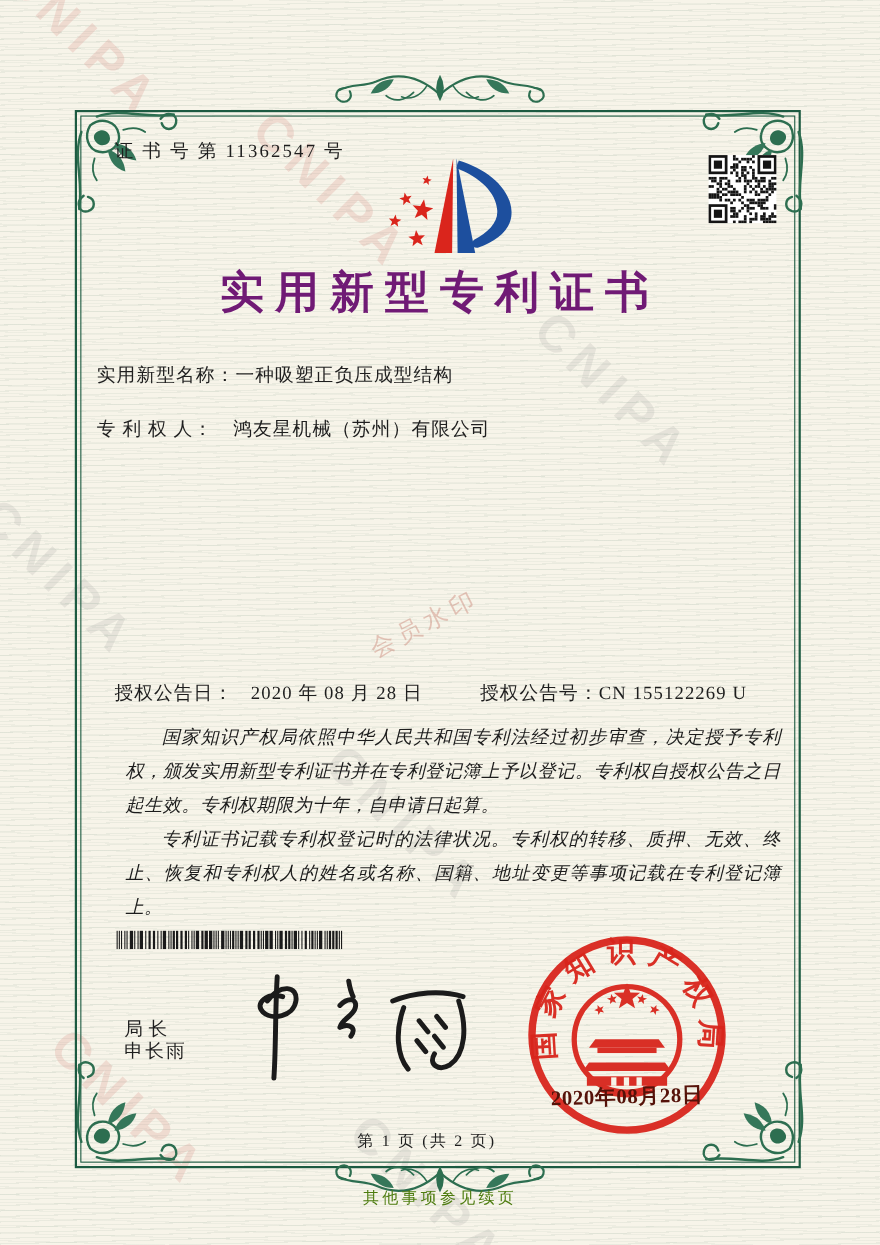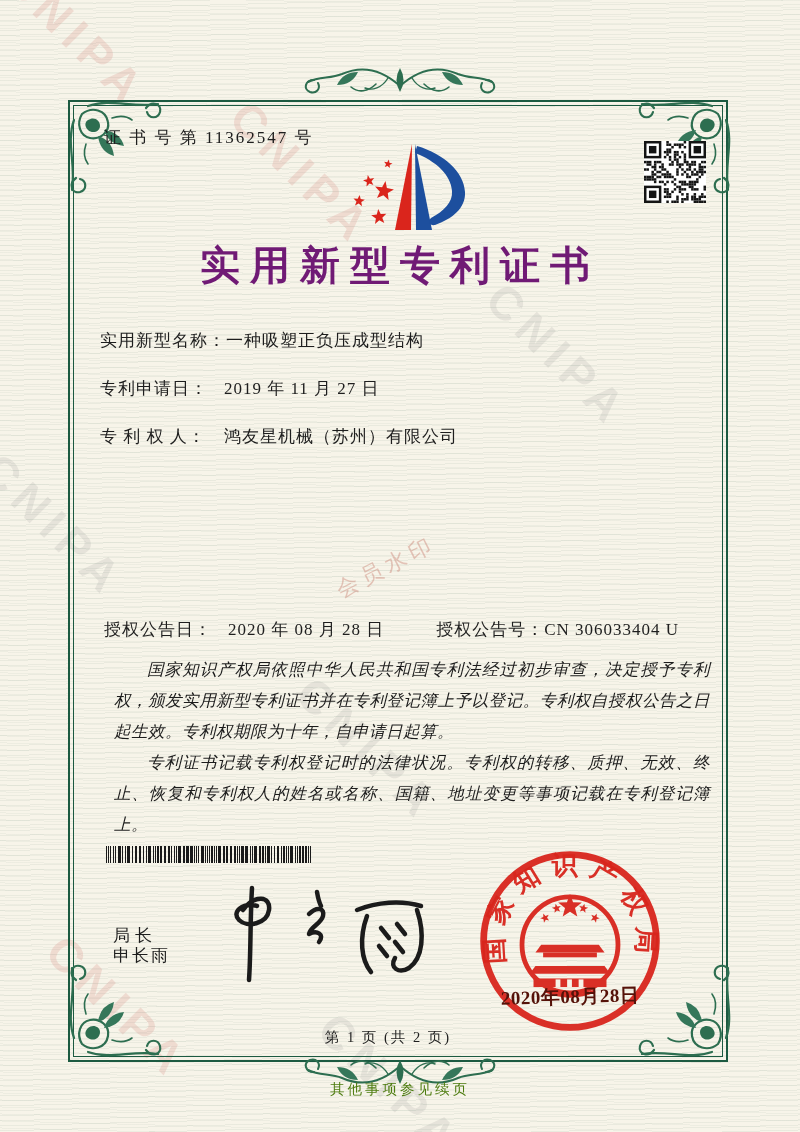--- a/index.html
+++ b/index.html
@@ -38,21 +38,21 @@
   .frame::after{content:"";position:absolute;inset:3px;border:1px solid #1c5a41;}
   .orn{position:absolute;z-index:3;pointer-events:none;}
   
   .cert-no{position:absolute;z-index:4;left:104px;top:126px;font-size:17px;letter-spacing:2px;color:#1e1e1e;text-align:center;}
   .qr{position:absolute;z-index:4;left:644px;top:141px;width:62px;height:62px;}
   .logo{position:absolute;z-index:4;left:338px;top:133px;width:140px;height:102px;}
   .title{
     position:absolute;z-index:4;left:0;right:0;top:238px;margin:0;
     text-align:center;font-size:40px;font-weight:bold;letter-spacing:10px;color:#701a75;
   }
-  .fields{position:absolute;z-index:4;left:100px;top:330px;width:594px;}
+  .fields{position:absolute;z-index:4;left:88px;top:330px;width:594px;}
   .field-row{line-height:21px;margin-bottom:27px;white-space:nowrap;}
   .flabel{display:inline-block;min-width:124px;font-size:17px;letter-spacing:1px;color:#1e1e1e;}
   .fvalue{font-size:17px;letter-spacing:1px;color:#1e1e1e;}
   .grant-row{position:absolute;z-index:4;left:104px;top:618px;white-space:nowrap;font-size:17px;letter-spacing:1px;color:#1e1e1e;}
   .grant-row .pair2{margin-left:52px;}
   .body-text{position:absolute;z-index:4;left:114px;top:654px;width:596px;}
   .body-text p{
     margin:0;font-size:16.5px;line-height:31px;text-indent:2em;
     text-align:justify;font-style:italic;color:#1c1c1c;letter-spacing:.5px;
   }
@@ -357,26 +357,25 @@
         <polygon points="21.6,61.0 22.7,65.1 26.9,65.7 23.3,68.0 24.0,72.2 20.7,69.5 17.0,71.5 18.5,67.5 15.5,64.6 19.7,64.8"></polygon>
         <polygon points="40.2,75.0 42.7,80.1 48.3,79.8 44.3,83.7 46.3,89.0 41.3,86.3 37.0,89.9 37.9,84.4 33.2,81.3 38.8,80.5"></polygon>
       </g>
   </svg>
 </div>
 
 <h1 class="title">实用新型专利证书</h1>
 
 <div class="fields" id="fields">
     <div class="field-row"><span class="flabel">实用新型名称：</span><span class="fvalue">一种吸塑正负压成型结构</span></div>
-    <div class="field-row"><span class="flabel">专利申请日：</span><span class="fvalue">2019 年 11 月 27 日</span></div>
     <div class="field-row"><span class="flabel">专 利 权 人：</span><span class="fvalue">鸿友星机械（苏州）有限公司</span></div>
   </div>
 
 <div class="grant-row">
-  <span class="flabel">授权公告日：</span><span class="fvalue">2020 年 08 月 28 日</span><span class="pair2"><span>授权公告号：</span><span>CN 306033404 U</span></span>
+  <span class="flabel">授权公告日：</span><span class="fvalue">2020 年 08 月 28 日</span><span class="pair2"><span>授权公告号：</span><span>CN 155122269 U</span></span>
 </div>
 
 <div class="body-text" id="paras">
     <p>国家知识产权局依照中华人民共和国专利法经过初步审查，决定授予专利权，颁发实用新型专利证书并在专利登记簿上予以登记。专利权自授权公告之日起生效。专利权期限为十年，自申请日起算。</p>
     <p>专利证书记载专利权登记时的法律状况。专利权的转移、质押、无效、终止、恢复和专利权人的姓名或名称、国籍、地址变更等事项记载在专利登记簿上。</p>
   </div>
 
 <svg class="barcode" id="barcode" width="212" height="17" viewBox="0 0 212 17">
     <rect x="2" y="0" width="1" height="17" fill="#1a1a1a"></rect>
     <rect x="4" y="0" width="1" height="17" fill="#1a1a1a"></rect>

